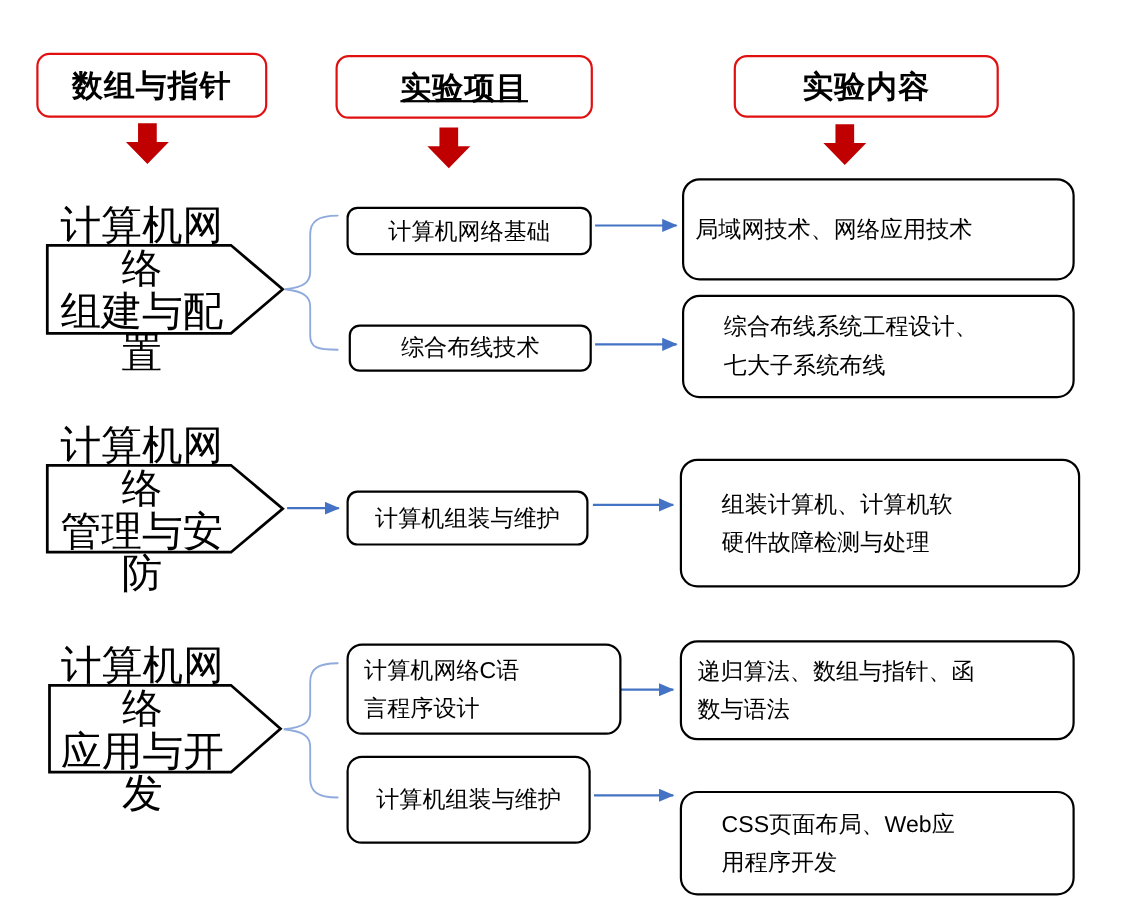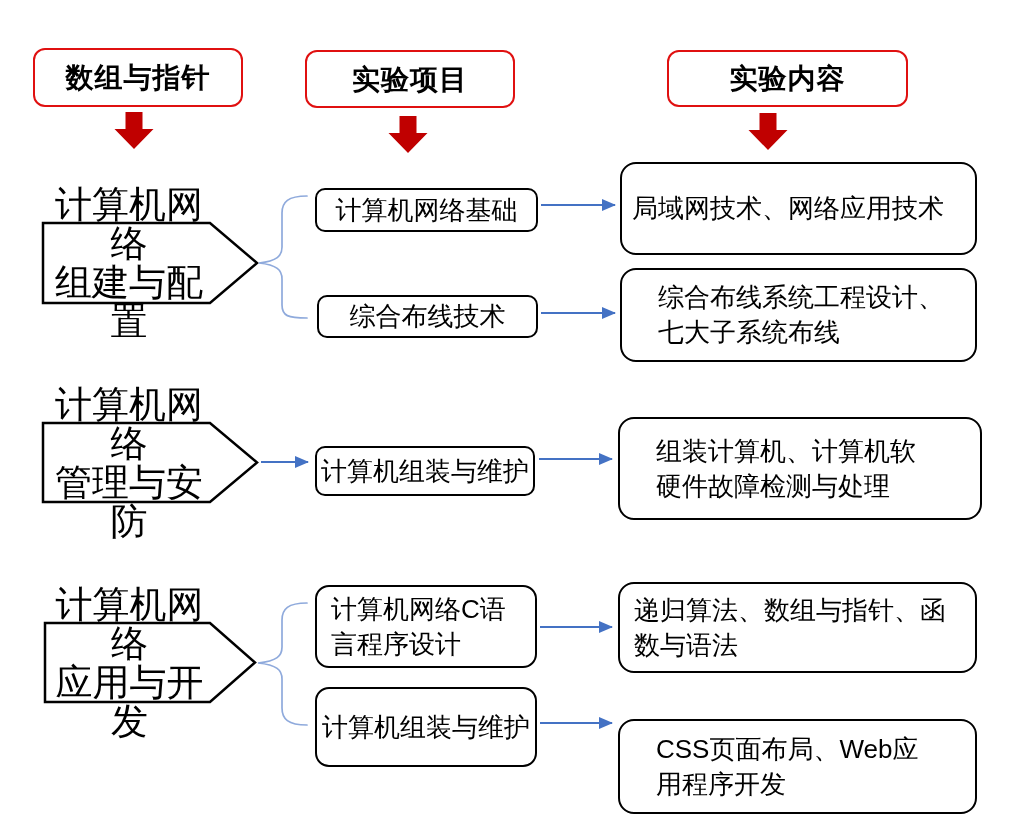--- a/index.html
+++ b/index.html
@@ -8,21 +8,21 @@
     --line-blue:#4472c4;
     --brace-blue:#8faadc;
     --box-border:#000000;
     --text-color:#000000;
   }
   html,body{margin:0;padding:0;background:#ffffff;}
   body{font-family:"Liberation Sans","DejaVu Sans",sans-serif;color:var(--text-color);}
   .canvas{position:relative;width:1024px;height:829px;background:#ffffff;overflow:hidden;}
   .layer{position:absolute;left:0;top:0;width:1024px;height:829px;}
   .box{position:absolute;box-sizing:border-box;display:flex;align-items:center;justify-content:center;
-       background:#ffffff;white-space:pre-line;line-height:35px;font-size:26px;}
+       background:#ffffff;white-space:pre-line;line-height:35px;font-size:21px;}
   .header-box{border:2.5px solid var(--header-border);border-radius:12px;font-weight:bold;font-size:28px;letter-spacing:1px;}
   .mid-box{border:2.5px solid var(--box-border);border-radius:10px;}
   .mid-box.big{border-radius:14px;}
   .right-box{border:2.5px solid var(--box-border);border-radius:16px;justify-content:flex-start;}
   .pad-sm{padding-left:10px;padding-right:8px;}
   .pad-md{padding-left:14px;padding-right:6px;}
   .pad-lg{padding-left:36px;padding-right:8px;}
   .left-align{justify-content:flex-start;}
   .pentagon-label{position:absolute;display:flex;align-items:center;justify-content:center;text-align:center;
        white-space:pre-line;font-size:37px;line-height:39px;background:transparent;}
@@ -57,40 +57,40 @@
 
     <line class="conn" marker-end="url(#ah)" x1="541" y1="205" x2="615" y2="205"></line>
     <line class="conn" marker-end="url(#ah)" x1="541" y1="313" x2="615" y2="313"></line>
     <line class="conn" marker-end="url(#ah)" x1="261" y1="462" x2="308" y2="462"></line>
     <line class="conn" marker-end="url(#ah)" x1="539" y1="459" x2="612" y2="459"></line>
     <line class="conn" marker-end="url(#ah)" x1="540" y1="627" x2="612" y2="627"></line>
     <line class="conn" marker-end="url(#ah)" x1="540" y1="723" x2="612" y2="723"></line>
   </svg>
 
   <div class="box header-box" style="left:33px;top:48px;width:210px;height:59px;">数组与指针</div>
-  <div class="box header-box" style="left:305px;top:50px;width:210px;height:58px;">实验项目</div>
+  <div class="box header-box" style="left:305px;top:50px;width:234px;height:58px;text-decoration:underline;">实验项目</div>
   <div class="box header-box" style="left:667px;top:50px;width:241px;height:57px;">实验内容</div>
 
   <div class="pentagon-label" style="left:45px;top:224px;width:168px;height:78px;">计算机网络
 组建与配置</div>
   <div class="pentagon-label" style="left:45px;top:424px;width:168px;height:77px;">计算机网络
 管理与安防</div>
   <div class="pentagon-label" style="left:47px;top:624px;width:165px;height:77px;">计算机网络
 应用与开发</div>
 
   <div class="box mid-box" style="left:315px;top:188px;width:223px;height:44px;">计算机网络基础</div>
   <div class="box mid-box" style="left:317px;top:295px;width:221px;height:43px;">综合布线技术</div>
   <div class="box mid-box" style="left:315px;top:446px;width:220px;height:50px;">计算机组装与维护</div>
-  <div class="box mid-box big left-align pad-md" style="left:315px;top:585px;width:222px;height:83px;">计算机网络C语
+  <div class="box mid-box big left-align pad-md" style="left:315px;top:585px;width:250px;height:83px;">计算机网络C语
 言程序设计</div>
   <div class="box mid-box big" style="left:315px;top:687px;width:222px;height:80px;">计算机组装与维护</div>
 
   <div class="box right-box pad-sm" style="left:620px;top:162px;width:357px;height:93px;">局域网技术、网络应用技术</div>
   <div class="box right-box pad-lg" style="left:620px;top:268px;width:357px;height:94px;">综合布线系统工程设计、
 七大子系统布线</div>
-  <div class="box right-box pad-lg" style="left:618px;top:417px;width:364px;height:103px;">组装计算机、计算机软
+  <div class="box right-box pad-lg" style="left:618px;top:417px;width:364px;height:117px;">组装计算机、计算机软
 硬件故障检测与处理</div>
   <div class="box right-box pad-md" style="left:618px;top:582px;width:359px;height:91px;">递归算法、数组与指针、函
 数与语法</div>
   <div class="box right-box pad-lg" style="left:618px;top:683px;width:359px;height:95px;margin-top:36px;">CSS页面布局、Web应
 用程序开发</div>
 
 </div>
 
 </body></html>

